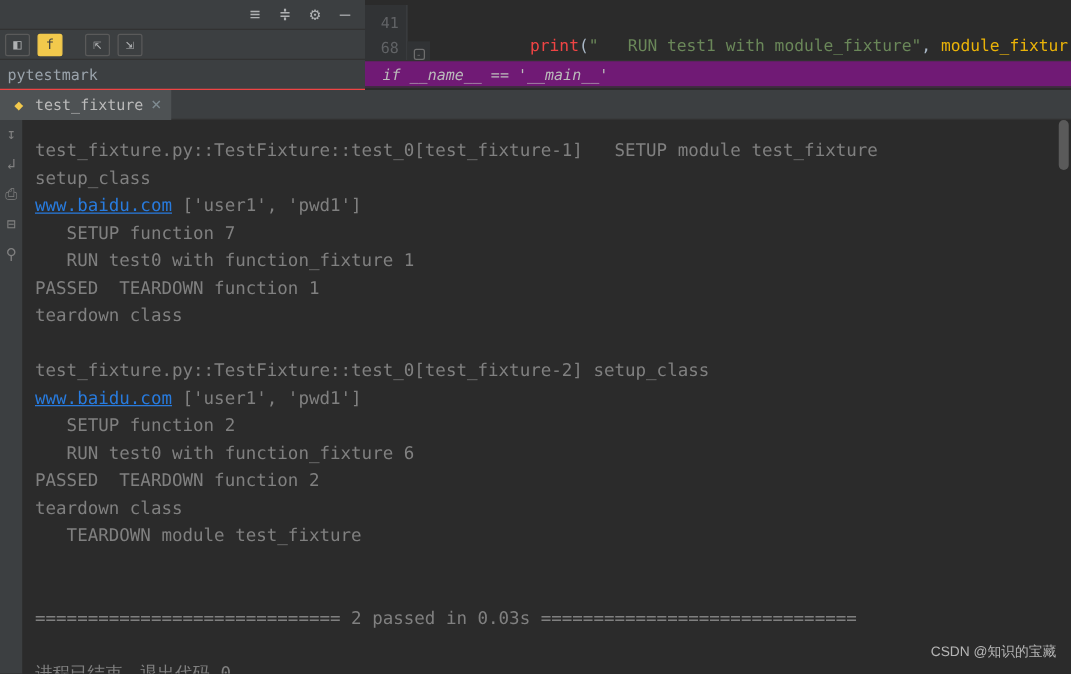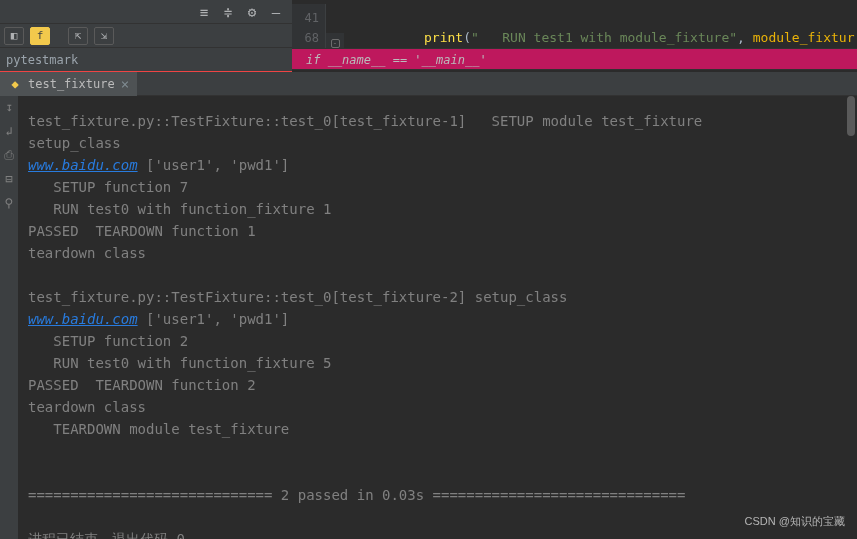--- a/index.html
+++ b/index.html
@@ -17,34 +17,34 @@
     .left-toolbar-row { height: 24px; display: flex; align-items: center; gap: 6px; padding-left: 4px; border-bottom: 1px solid #323232; background: #3c3f41;}
     .tool-icon { width: 20px; height: 18px; border: 1px solid #5a5a5a; border-radius: 2px; display: flex; align-items: center; justify-content: center; font-size: 11px; color: #afb1b3; background: #3c3f41;}
     .tool-icon.highlight { background: #f2c94c; color: #3c3f41; border-color: #f2c94c;}
     .pytestmark-row { flex: 1; display: flex; align-items: center; padding-left: 6px; font-size: 12px; color: #9aa3ab; background: #3c3f41; border-bottom: 1px solid #ef4444;}
     .top-right { flex: 1; background: #2b2b2b; display: flex; flex-direction: column; }
     .gutter-code-row { display: flex; height: 48px; align-items: flex-end; }
     .gutter { width: 34px; background: #313335; color: #616366; text-align: right; padding: 4px 6px 0 0; font-size: 12px; line-height: 20px; border-right: 1px solid #3c3f41;}
     .fold-col { width: 18px; background: #313335; padding-top: 4px; display: flex; flex-direction: column; align-items: center;}
     .fold-mark { width: 9px; height: 9px; border: 1px solid #6e6e6e; border-radius: 2px; font-size: 8px; line-height: 7px; text-align: center; color: #6e6e6e; margin-top: 2px;}
     .code-area { flex: 1; padding: 4px 0 0 80px; line-height: 20px; white-space: pre; font-size: 13px; overflow: hidden;}
-    .code-area .fn { color: #fde047; }
+    .code-area .fn { color: #ef4444; }
     .code-area .str { color: #6a8759; }
     .code-area .id2 { color: #eab308; }
-    .hint-bar { height: 22px; background: #be185d; border-top: 1px solid #323232; border-bottom: 1px solid #323232; padding-left: 14px; font-size: 12px; line-height: 22px; color: #bbbbbb; }
+    .hint-bar { height: 22px; background: #701a75; border-top: 1px solid #323232; border-bottom: 1px solid #323232; padding-left: 14px; font-size: 12px; line-height: 22px; color: #bbbbbb; }
     .hint-bar em { font-style: italic; color: #bbbbbb;}
     .tab-bar { height: 24px; background: #3c3f41; display: flex; align-items: center; border-bottom: 1px solid #323232; }
     .file-tab { height: 24px; display: flex; align-items: center; gap: 6px; padding: 0 8px; background: #4e5254; color: #bbbbbb; font-size: 12px; }
     .py-icon { width: 14px; height: 14px; display: inline-flex; align-items: center; justify-content: center; color: #f2c94c; font-size: 12px;}
     .close-x { color: #7f8b91; font-size: 14px; cursor: pointer;}
     .console-area { position: relative; display: flex; height: calc(539px - 72px - 24px); }
     .console-left-gutter { width: 18px; background: #3c3f41; display: flex; flex-direction: column; align-items: center; padding-top: 4px; gap: 10px;}
     .gutter-ic { width: 14px; height: 14px; color: #808080; font-size: 12px; display: flex; align-items: center; justify-content: center;}
     .console-out { flex: 1; background: #2b2b2b; color: #808080; padding: 14px 10px 0 10px; font-size: 14px; line-height: 22px; white-space: pre; font-family: "Consolas","Monaco",monospace; overflow: hidden;}
-    .console-out a { color: #287bde; text-decoration: underline; font-style: italic; }
+    .console-out a { color: #287bde; text-decoration: underline; }
     .watermark { position: absolute; right: 12px; bottom: 10px; color: #cccccc; font-size: 11px; font-family: sans-serif; opacity: 0.85;}
     .scroll-vert { position: absolute; right: 2px; top: 96px; width: 8px; height: 40px; background: #5a5a5a; border-radius: 4px;}
   </style>
 </head>
 <body>
 
 <div class="top-section">
   <div class="top-left">
     <div class="toolbar-icons-row">
       <span class="icon-btn">≡</span>
@@ -98,21 +98,21 @@
 <span>setup_class</span>
 <a href="#">www.baidu.com</a><span> ['user1', 'pwd1']</span>
 <span>   SETUP function 7</span>
 <span>   RUN test0 with function_fixture 1</span>
 <span>PASSED  TEARDOWN function 1</span>
 <span>teardown class</span>
 <span></span>
 <span>test_fixture.py::TestFixture::test_0[test_fixture-2] setup_class</span>
 <a href="#">www.baidu.com</a><span> ['user1', 'pwd1']</span>
 <span>   SETUP function 2</span>
-<span>   RUN test0 with function_fixture 5</span>
+<span>   RUN test0 with function_fixture 6</span>
 <span>PASSED  TEARDOWN function 2</span>
 <span>teardown class</span>
 <span>   TEARDOWN module test_fixture</span>
 <span></span>
 <span></span>
 <span>============================= 2 passed in 0.03s ==============================</span>
 <span></span>
 <span>进程已结束，退出代码 0</span></div>
 </div>
 

